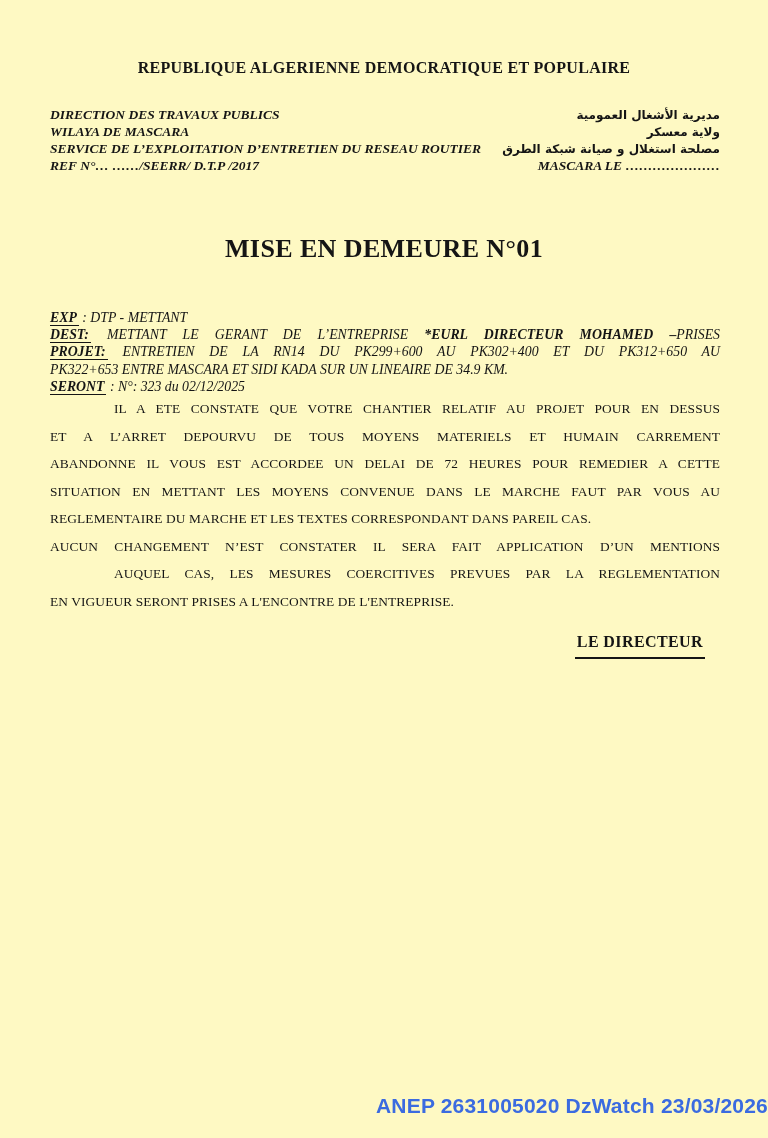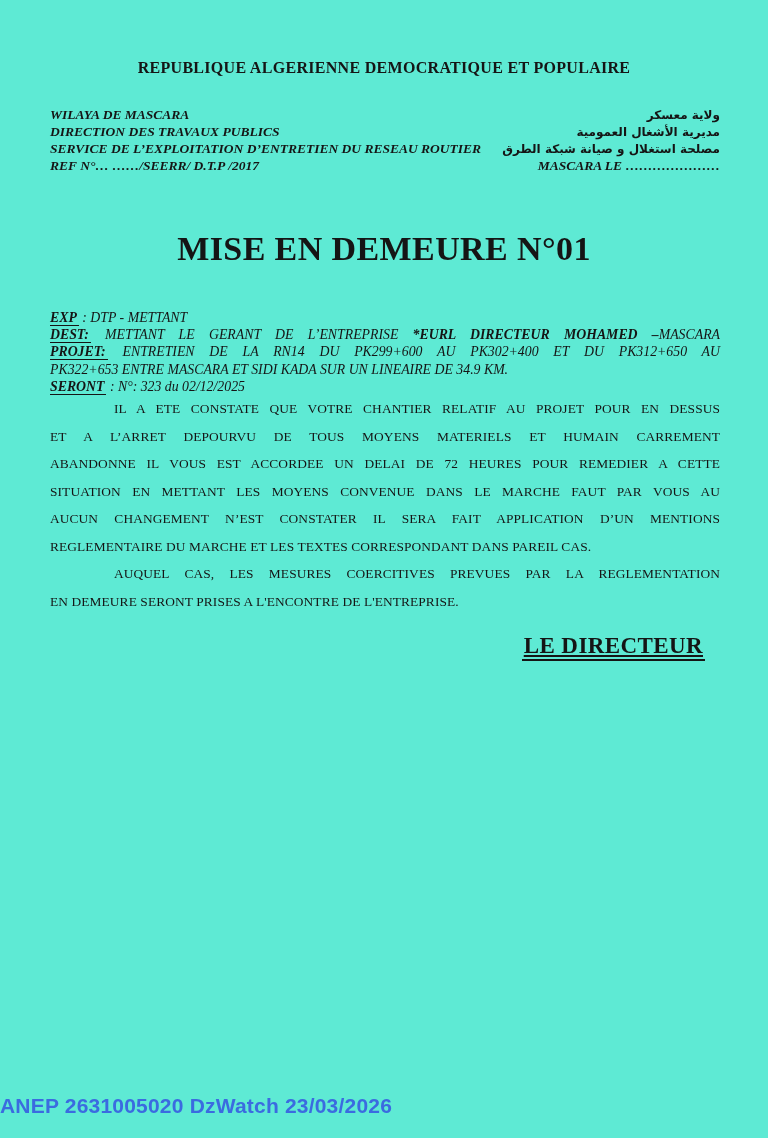--- a/index.html
+++ b/index.html
@@ -1,20 +1,20 @@
 <!DOCTYPE html>
 <html lang="fr"><head>
 <meta charset="utf-8">
 <style>
   html, body { margin: 0; padding: 0; background: #ffffff; }
   .page {
     position: relative;
     width: 768px;
     height: 1138px;
-    background: #5eead4;
+    background: #fef9c3;
     color: #151515;
     font-family: "Liberation Serif", serif;
     overflow: hidden;
   }
   .doc-title {
     padding-top: 58px;
     text-align: center;
     font-size: 16px;
     font-weight: bold;
     letter-spacing: 0.3px;
@@ -39,21 +39,21 @@
   .hdr-ar {
     font-family: "DejaVu Sans", sans-serif;
     font-weight: bold;
     font-size: 12px;
     direction: rtl;
     white-space: nowrap;
   }
   .notice-title {
     margin-top: 60px;
     text-align: center;
-    font-size: 34px;
+    font-size: 26px;
     font-weight: bold;
     line-height: 30px;
     letter-spacing: 0.4px;
   }
   .meta-block {
     margin: 45px 48px 0 50px;
     font-style: italic;
     font-size: 13.8px;
   }
   .meta-line {
@@ -77,86 +77,85 @@
     line-height: 27.5px;
     height: 27.5px;
     letter-spacing: 0.1px;
   }
   .body-par .line:first-child { text-indent: 64px; }
   .signature {
     margin: 18px 63px 0 0;
     text-align: right;
   }
   .signature .sig-text {
-    font-size: 23px;
+    font-size: 16px;
     font-weight: bold;
     letter-spacing: 0.4px;
     border-bottom: 2.2px solid #151515;
-    padding: 0 2px 1px 2px;
-    text-decoration: underline;
+    padding: 0 2px 7px 2px;
   }
   .anep-footer {
     position: absolute;
     left: 0;
     bottom: 20px;
     width: 100%;
-    text-align: left;
+    text-align: right;
     font-family: "Liberation Sans", sans-serif;
     font-weight: bold;
     font-size: 21px;
     letter-spacing: 0.2px;
   }
 </style>
 </head>
 <body>
 
 <div class="page">
 
   <div class="doc-title">REPUBLIQUE ALGERIENNE DEMOCRATIQUE ET POPULAIRE</div>
 
   <div class="header-block">
     <div class="header-row">
+      <span class="hdr-fr">DIRECTION DES TRAVAUX PUBLICS</span>
+      <span class="hdr-ar" dir="rtl">مديرية الأشغال العمومية</span>
+    </div>
+    <div class="header-row">
       <span class="hdr-fr">WILAYA DE MASCARA</span>
       <span class="hdr-ar" dir="rtl">ولاية معسكر</span>
-    </div>
-    <div class="header-row">
-      <span class="hdr-fr">DIRECTION DES TRAVAUX PUBLICS</span>
-      <span class="hdr-ar" dir="rtl">مديرية الأشغال العمومية</span>
     </div>
     <div class="header-row">
       <span class="hdr-fr">SERVICE DE L’EXPLOITATION D’ENTRETIEN DU RESEAU ROUTIER</span>
       <span class="hdr-ar" dir="rtl">مصلحة استغلال و صيانة شبكة الطرق</span>
     </div>
     <div class="header-row">
       <span class="hdr-fr">REF N°… ……/SEERR/ D.T.P /2017</span>
       <span class="hdr-fr">MASCARA LE …………………</span>
     </div>
   </div>
 
   <div class="notice-title">MISE EN DEMEURE N°01</div>
 
   <div class="meta-block">
     <div class="meta-line"><span class="lbl">EXP</span><span> : DTP - METTANT</span></div>
-    <div class="meta-line just"><span class="lbl">DEST:</span><span> METTANT LE GERANT DE L’ENTREPRISE </span><span class="bold">*EURL DIRECTEUR MOHAMED –</span><span>MASCARA</span></div>
+    <div class="meta-line just"><span class="lbl">DEST:</span><span> METTANT LE GERANT DE L’ENTREPRISE </span><span class="bold">*EURL DIRECTEUR MOHAMED –</span><span>PRISES</span></div>
     <div class="meta-line just"><span class="lbl">PROJET:</span><span> ENTRETIEN DE LA RN14 DU PK299+600 AU PK302+400 ET DU PK312+650 AU</span></div>
     <div class="meta-line"><span>PK322+653 ENTRE MASCARA ET SIDI KADA SUR UN LINEAIRE DE 34.9 KM.</span></div>
     <div class="meta-line"><span class="lbl">SERONT</span><span> : N°: 323 du 02/12/2025</span></div>
   </div>
 
   <div class="body-par">
       <div class="line just">IL A ETE CONSTATE QUE VOTRE CHANTIER RELATIF AU PROJET POUR EN DESSUS</div>
       <div class="line just">ET A L’ARRET DEPOURVU DE TOUS MOYENS MATERIELS ET HUMAIN CARREMENT</div>
       <div class="line just">ABANDONNE IL VOUS EST ACCORDEE UN DELAI DE 72 HEURES POUR REMEDIER A CETTE</div>
       <div class="line just">SITUATION EN METTANT LES MOYENS CONVENUE DANS LE MARCHE FAUT PAR VOUS AU</div>
+      <div class="line">REGLEMENTAIRE DU MARCHE ET LES TEXTES CORRESPONDANT DANS PAREIL CAS.</div>
       <div class="line just">AUCUN CHANGEMENT N’EST CONSTATER IL SERA FAIT APPLICATION D’UN MENTIONS</div>
-      <div class="line">REGLEMENTAIRE DU MARCHE ET LES TEXTES CORRESPONDANT DANS PAREIL CAS.</div>
     </div>
   <div class="body-par">
       <div class="line just">AUQUEL CAS, LES MESURES COERCITIVES PREVUES PAR LA REGLEMENTATION</div>
-      <div class="line">EN DEMEURE SERONT PRISES A L'ENCONTRE DE L'ENTREPRISE.</div>
+      <div class="line">EN VIGUEUR SERONT PRISES A L'ENCONTRE DE L'ENTREPRISE.</div>
     </div>
 
   <div class="signature">
     <span class="sig-text">LE DIRECTEUR</span>
   </div>
 
   <div class="anep-footer" style="color: rgb(59, 107, 224);">ANEP 2631005020 DzWatch 23/03/2026</div>
 
 </div>
 

